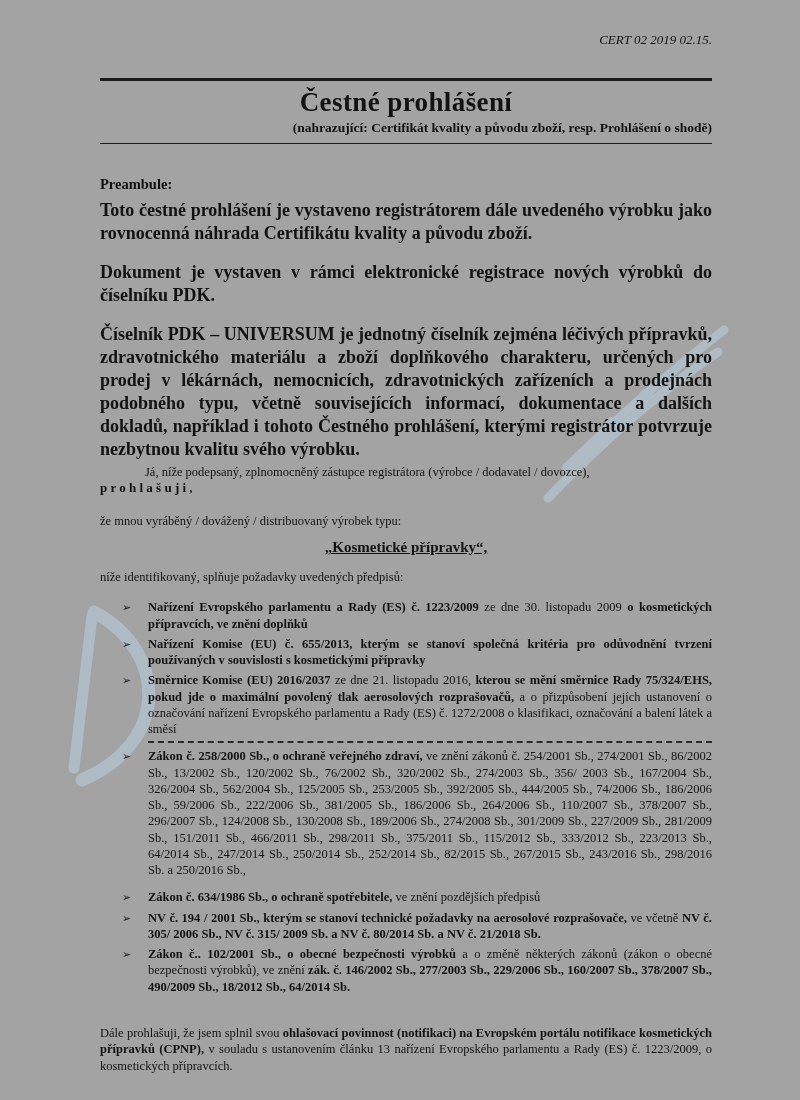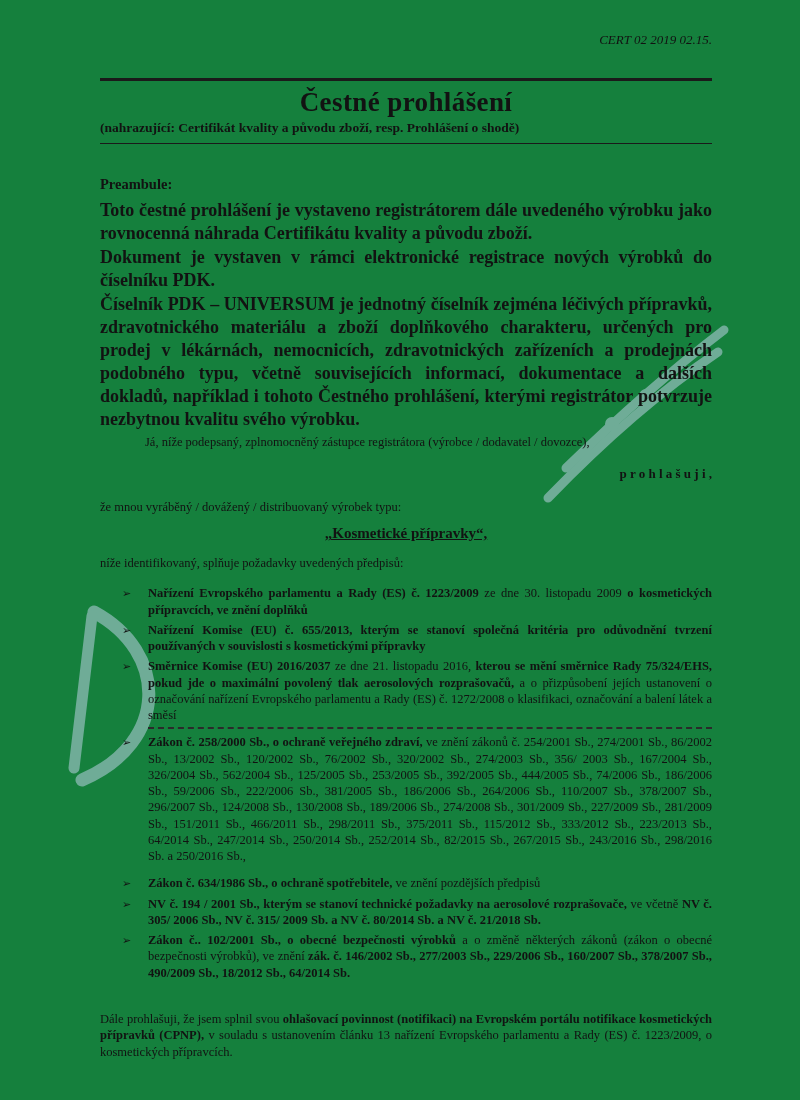--- a/index.html
+++ b/index.html
@@ -1,36 +1,36 @@
 <!DOCTYPE html>
 <html><head>
 <meta charset="utf-8">
 <style>
   html,body { margin:0; padding:0; background:#e8e8e8; }
   .page {
     position:relative;
     width:800px; height:1100px;
     margin:0 auto;
-    background:#15803d;
+    background:#a3a3a3;
     font-family:"Liberation Serif","DejaVu Serif",serif;
     color:#121212;
     overflow:hidden;
   }
   .watermark { position:absolute; left:0; top:0; width:800px; height:1100px; pointer-events:none; }
   .content { position:absolute; left:100px; right:88px; top:0; }
   .doc-ref { margin-top:32px; text-align:right; font-style:italic; font-size:13px; }
   .rule-thick { margin-top:30px; border-top:3px solid #1a1a1a; height:0; }
   .rule-thin  { margin-top:7px;  border-top:1.3px solid #1a1a1a; height:0; }
   .title { margin:6px 0 2px 0; text-align:center; font-size:27px; font-weight:bold; letter-spacing:0.4px; }
-  .subtitle { text-align:left; font-size:13.5px; font-weight:bold; }
+  .subtitle { text-align:right; font-size:13.5px; font-weight:bold; }
   .preamble-heading { margin-top:32px; font-size:14.5px; font-weight:bold; }
   .preamble p { margin:6px 0 0 0; font-size:18px; font-weight:bold; line-height:1.28; text-align:justify; }
-  .preamble p + p { margin-top:1px; }
+  .preamble p + p { margin-top:16px; }
   .intro { margin-top:4px; font-size:12.5px; padding-left:45px; }
-  .verb { margin-top:16px; text-align:right; font-size:13px; font-weight:bold; }
+  .verb { text-align:left; font-size:13px; font-weight:bold; }
   .product-line { margin-top:18px; font-size:12.5px; }
   .product-name { margin-top:10px; text-align:center; font-size:15px; font-weight:bold; text-decoration:underline; }
   .compliance { margin-top:14px; font-size:12.5px; }
   .list { margin-top:14px; padding-left:22px; }
   .li { position:relative; padding-left:26px; font-size:12.5px; line-height:1.3; text-align:justify; margin-bottom:4px; }
   .li .bullet { position:absolute; left:0; top:1px; font-size:11px; }
   .b { font-weight:bold; }
   .dashed-rule { margin:3px 0 5px 26px; border-top:2px dashed #2a2a2a; height:0; }
   .gap-after { margin-bottom:11px; }
   .closing { margin-top:30px; font-size:12.5px; line-height:1.33; text-align:justify; }

